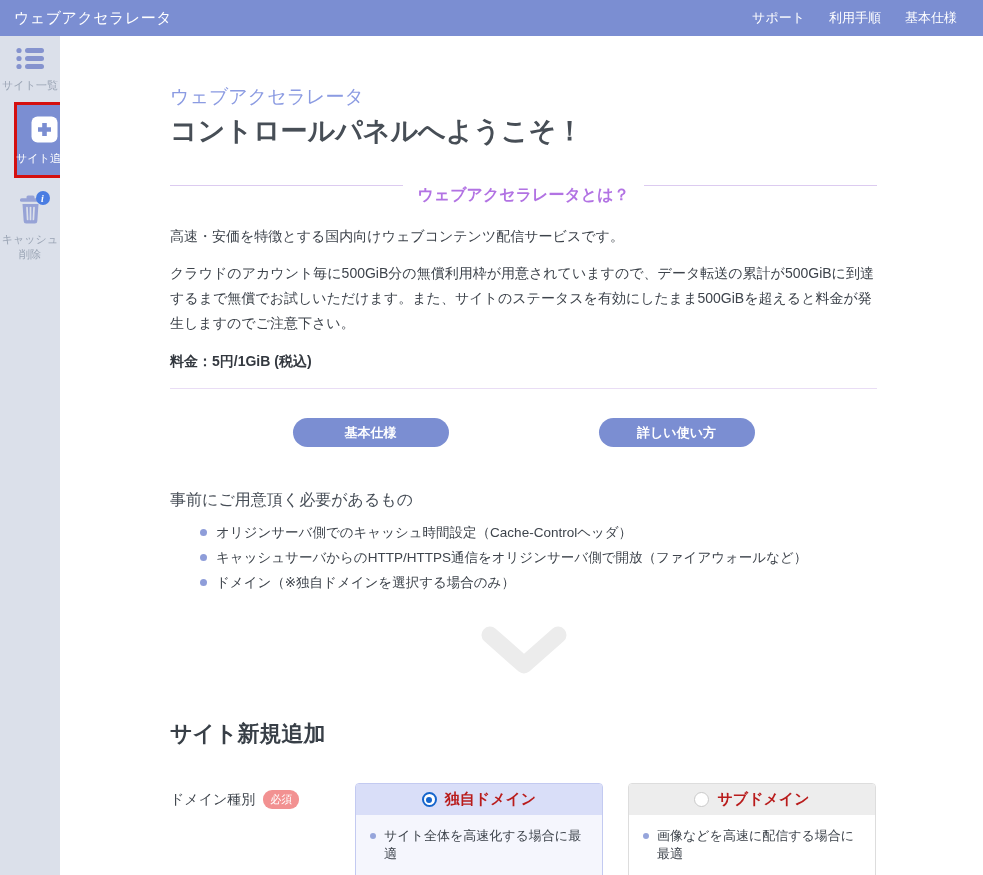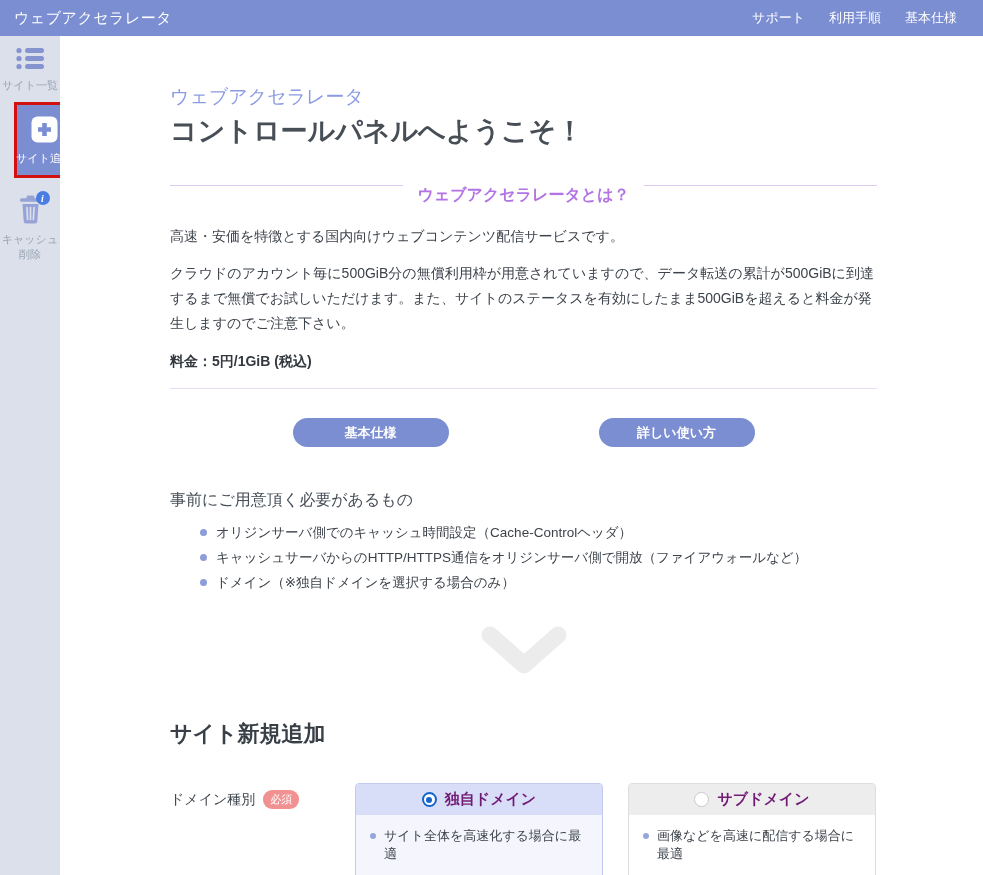--- a/index.html
+++ b/index.html
@@ -76,21 +76,21 @@
     padding:2px 7px; border-radius:9px; }
 
   .cards { display:flex; gap:25px; }
   .card { width:248px; border-radius:4px; overflow:hidden; }
   .card.selected { border:1px solid #c3caf1; background:#f5f6fd; }
   .card.unselected { border:1px solid #ddd; background:#fff; }
   .card-header { height:31px; display:flex; align-items:center; justify-content:center;
     gap:8px; cursor:pointer; }
   .card.selected .card-header { background:#d9def8; }
   .card.unselected .card-header { background:#ededed; }
-  .card-title { font-size:15px; font-weight:bold; color:#701a75; }
+  .card-title { font-size:15px; font-weight:bold; color:#b91c1c; }
   .radio { width:15px; height:15px; border-radius:50%; background:#fff; flex-shrink:0; }
   .radio.on { border:2px solid #1565cc; position:relative; }
   .radio.on::after { content:""; position:absolute; left:2.5px; top:2.5px;
     width:6px; height:6px; border-radius:50%; background:#1565cc; }
   .radio.off { border:1px solid #c9c9c9; }
   .card-body { padding:12px 12px 10px 14px; }
   .card-item { display:flex; align-items:baseline; font-size:13px; color:#3d434b;
     line-height:18px; margin-bottom:9px; }
   .card-item .dot { width:6px; height:6px; margin-right:8px; background:#96a5db; }
 </style>

